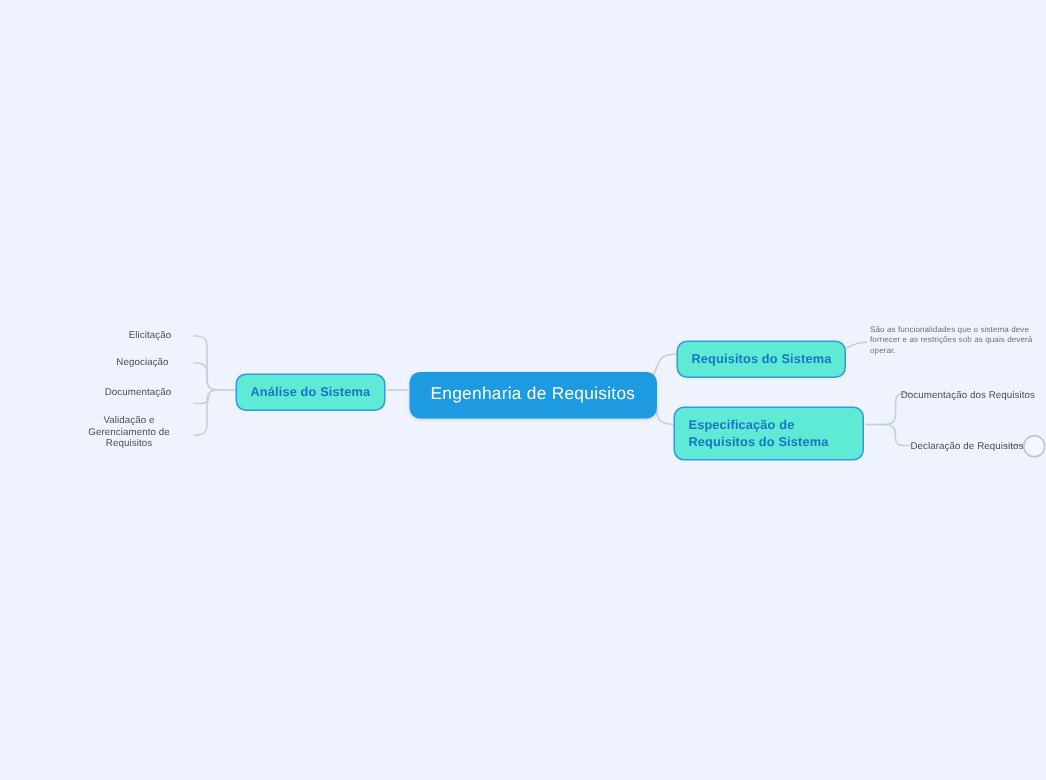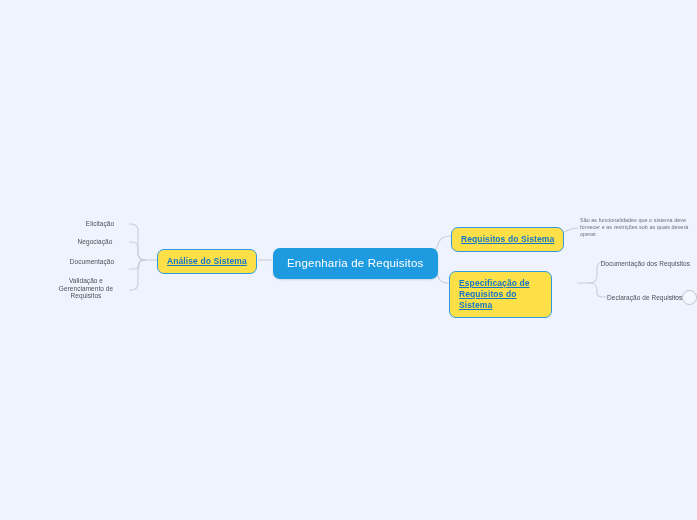--- a/index.html
+++ b/index.html
@@ -41,34 +41,33 @@
     border-radius: 7px;
     font-size: 11.5px;
     font-weight: normal;
     letter-spacing: 0.2px;
     padding: 9px 14px;
     line-height: 13px;
     box-shadow: 0 1px 2px rgba(40,90,150,0.18);
   }
   
   .node-branch {
-    background: #fde047;
+    background: #5eead4;
     color: #1676c4;
     border: 1.5px solid #2f9ae0;
     border-radius: 7px;
     font-size: 8.5px;
     font-weight: bold;
     letter-spacing: 0.1px;
     padding: 6px 9px;
     line-height: 11px;
-    text-decoration: underline;
   }
   .node-branch.two-line {
     white-space: normal;
-    width: 103px;
+    width: 127px;
   }
   
   .node-leaf {
     color: #4a4f57;
     font-size: 6.5px;
     letter-spacing: 0.05px;
     line-height: 8px;
     padding: 2px 3px;
     text-align: right;
   }

